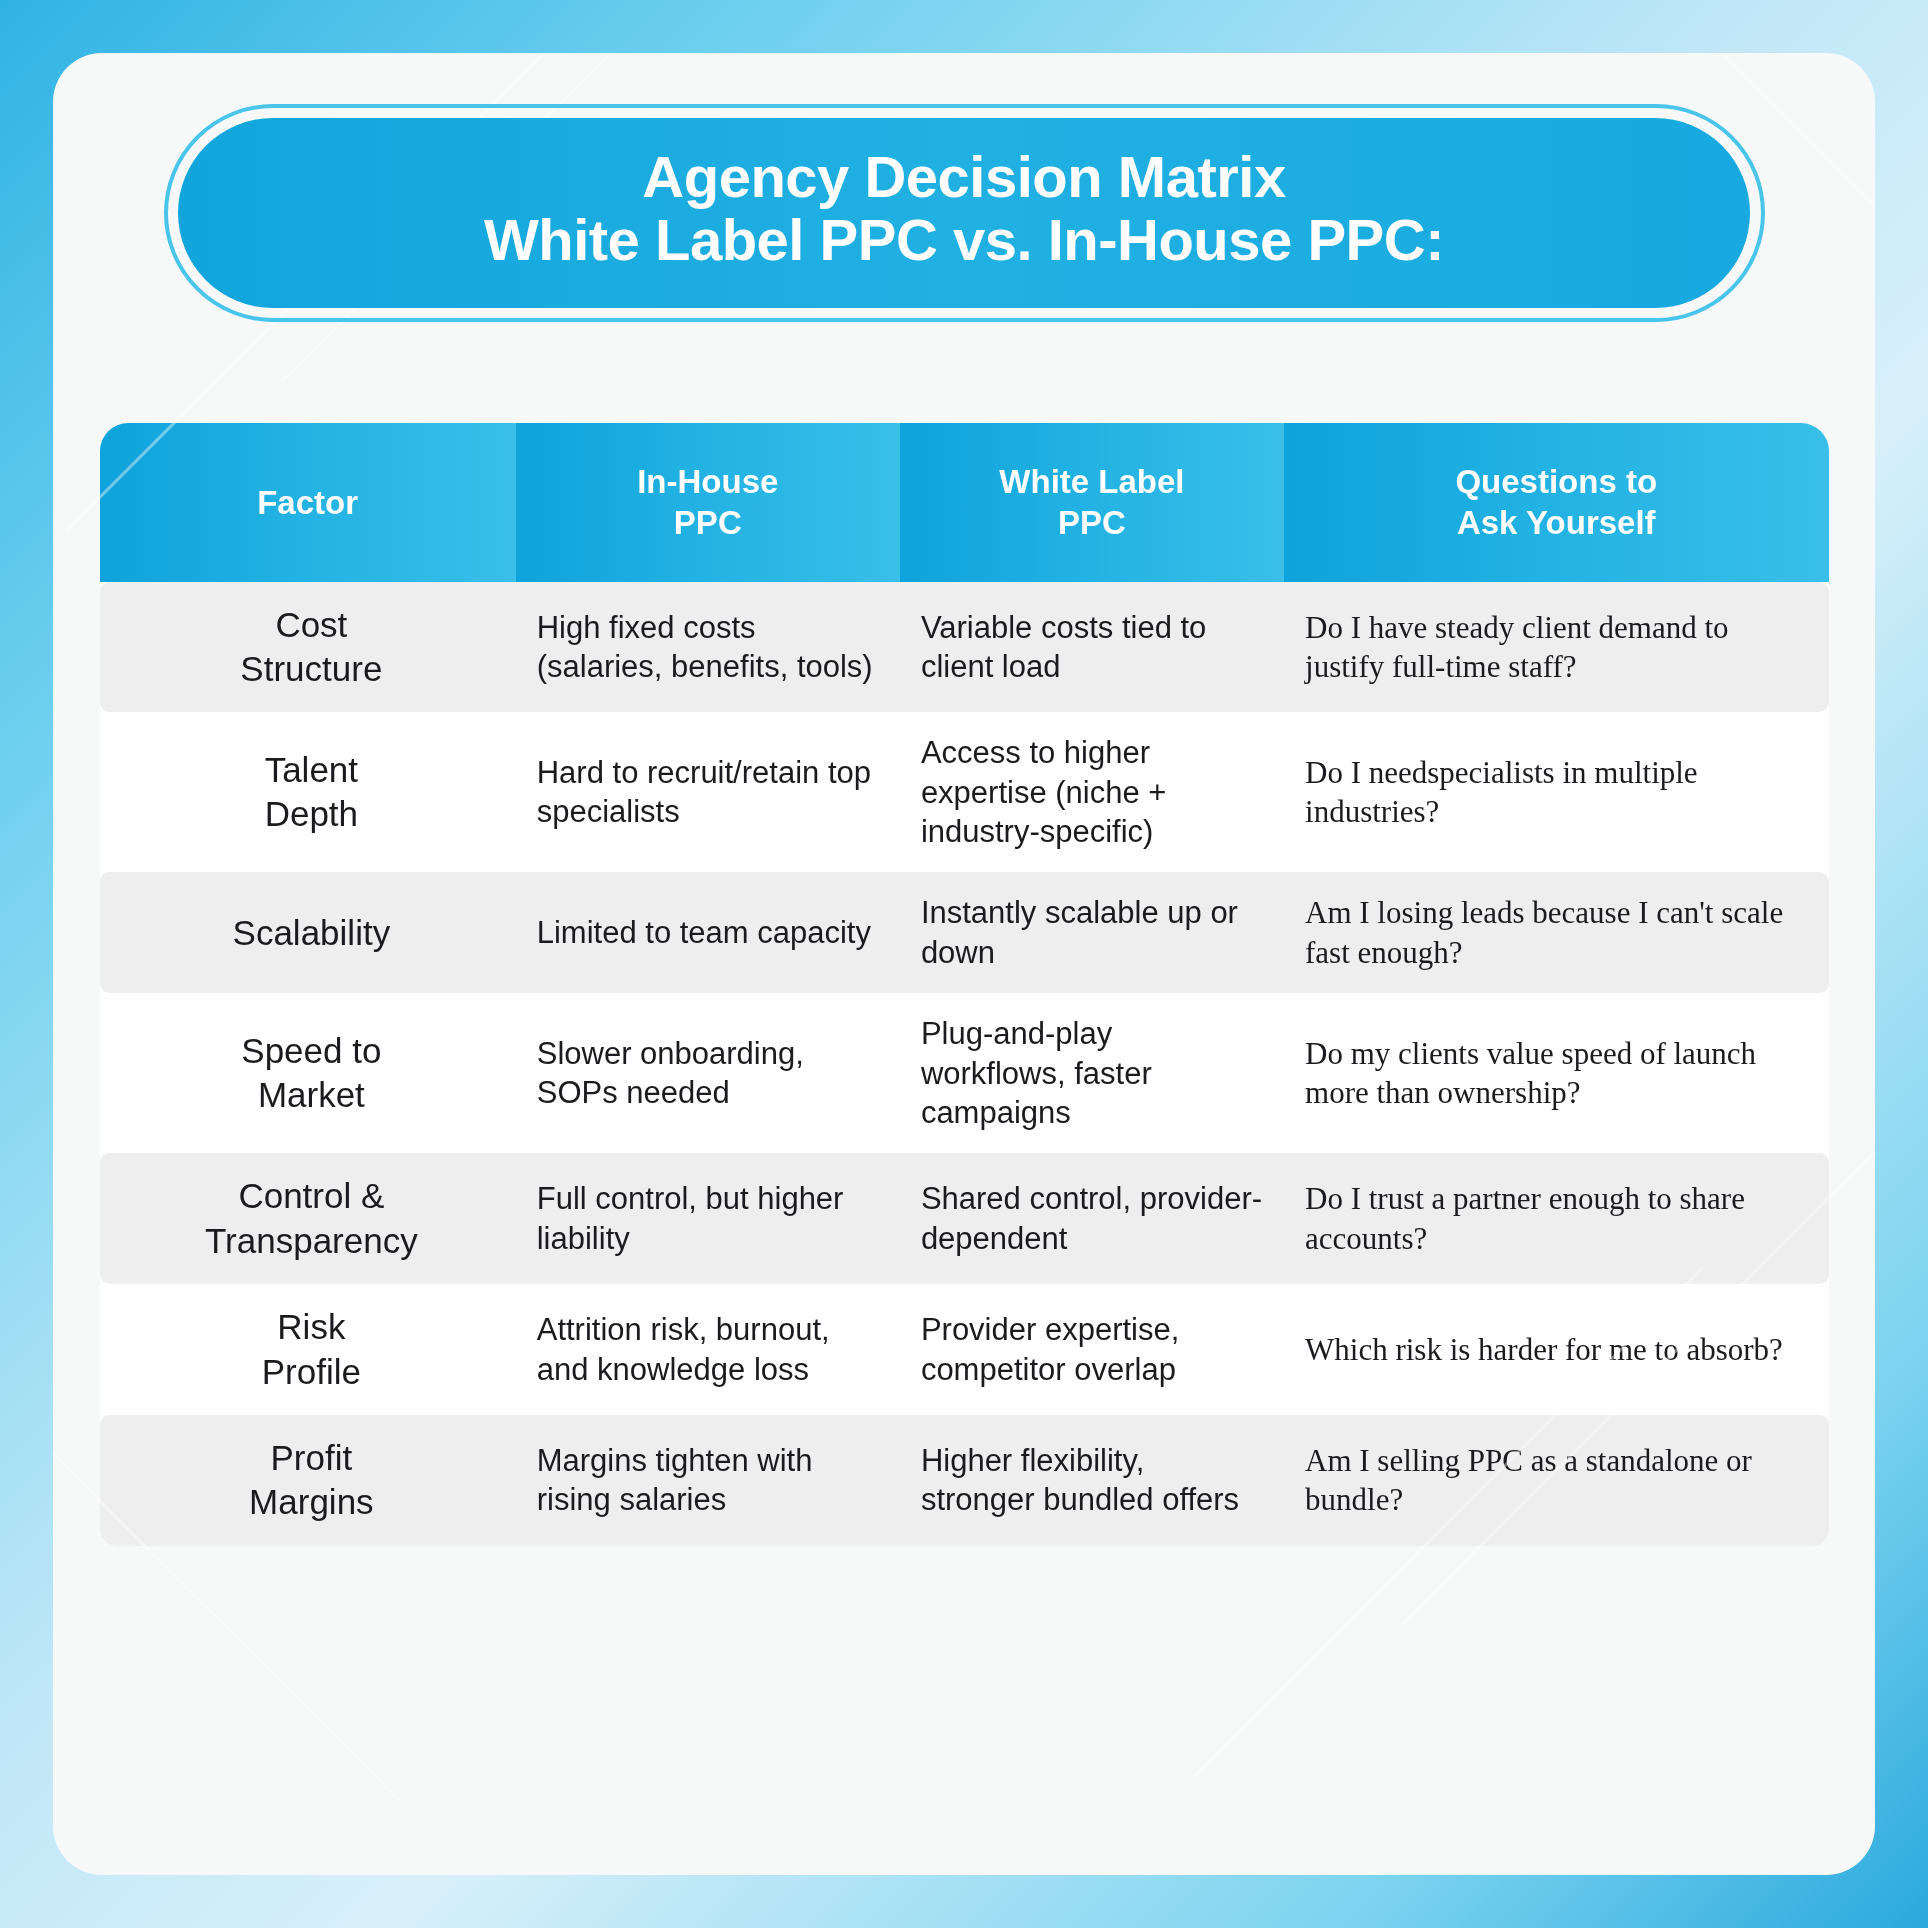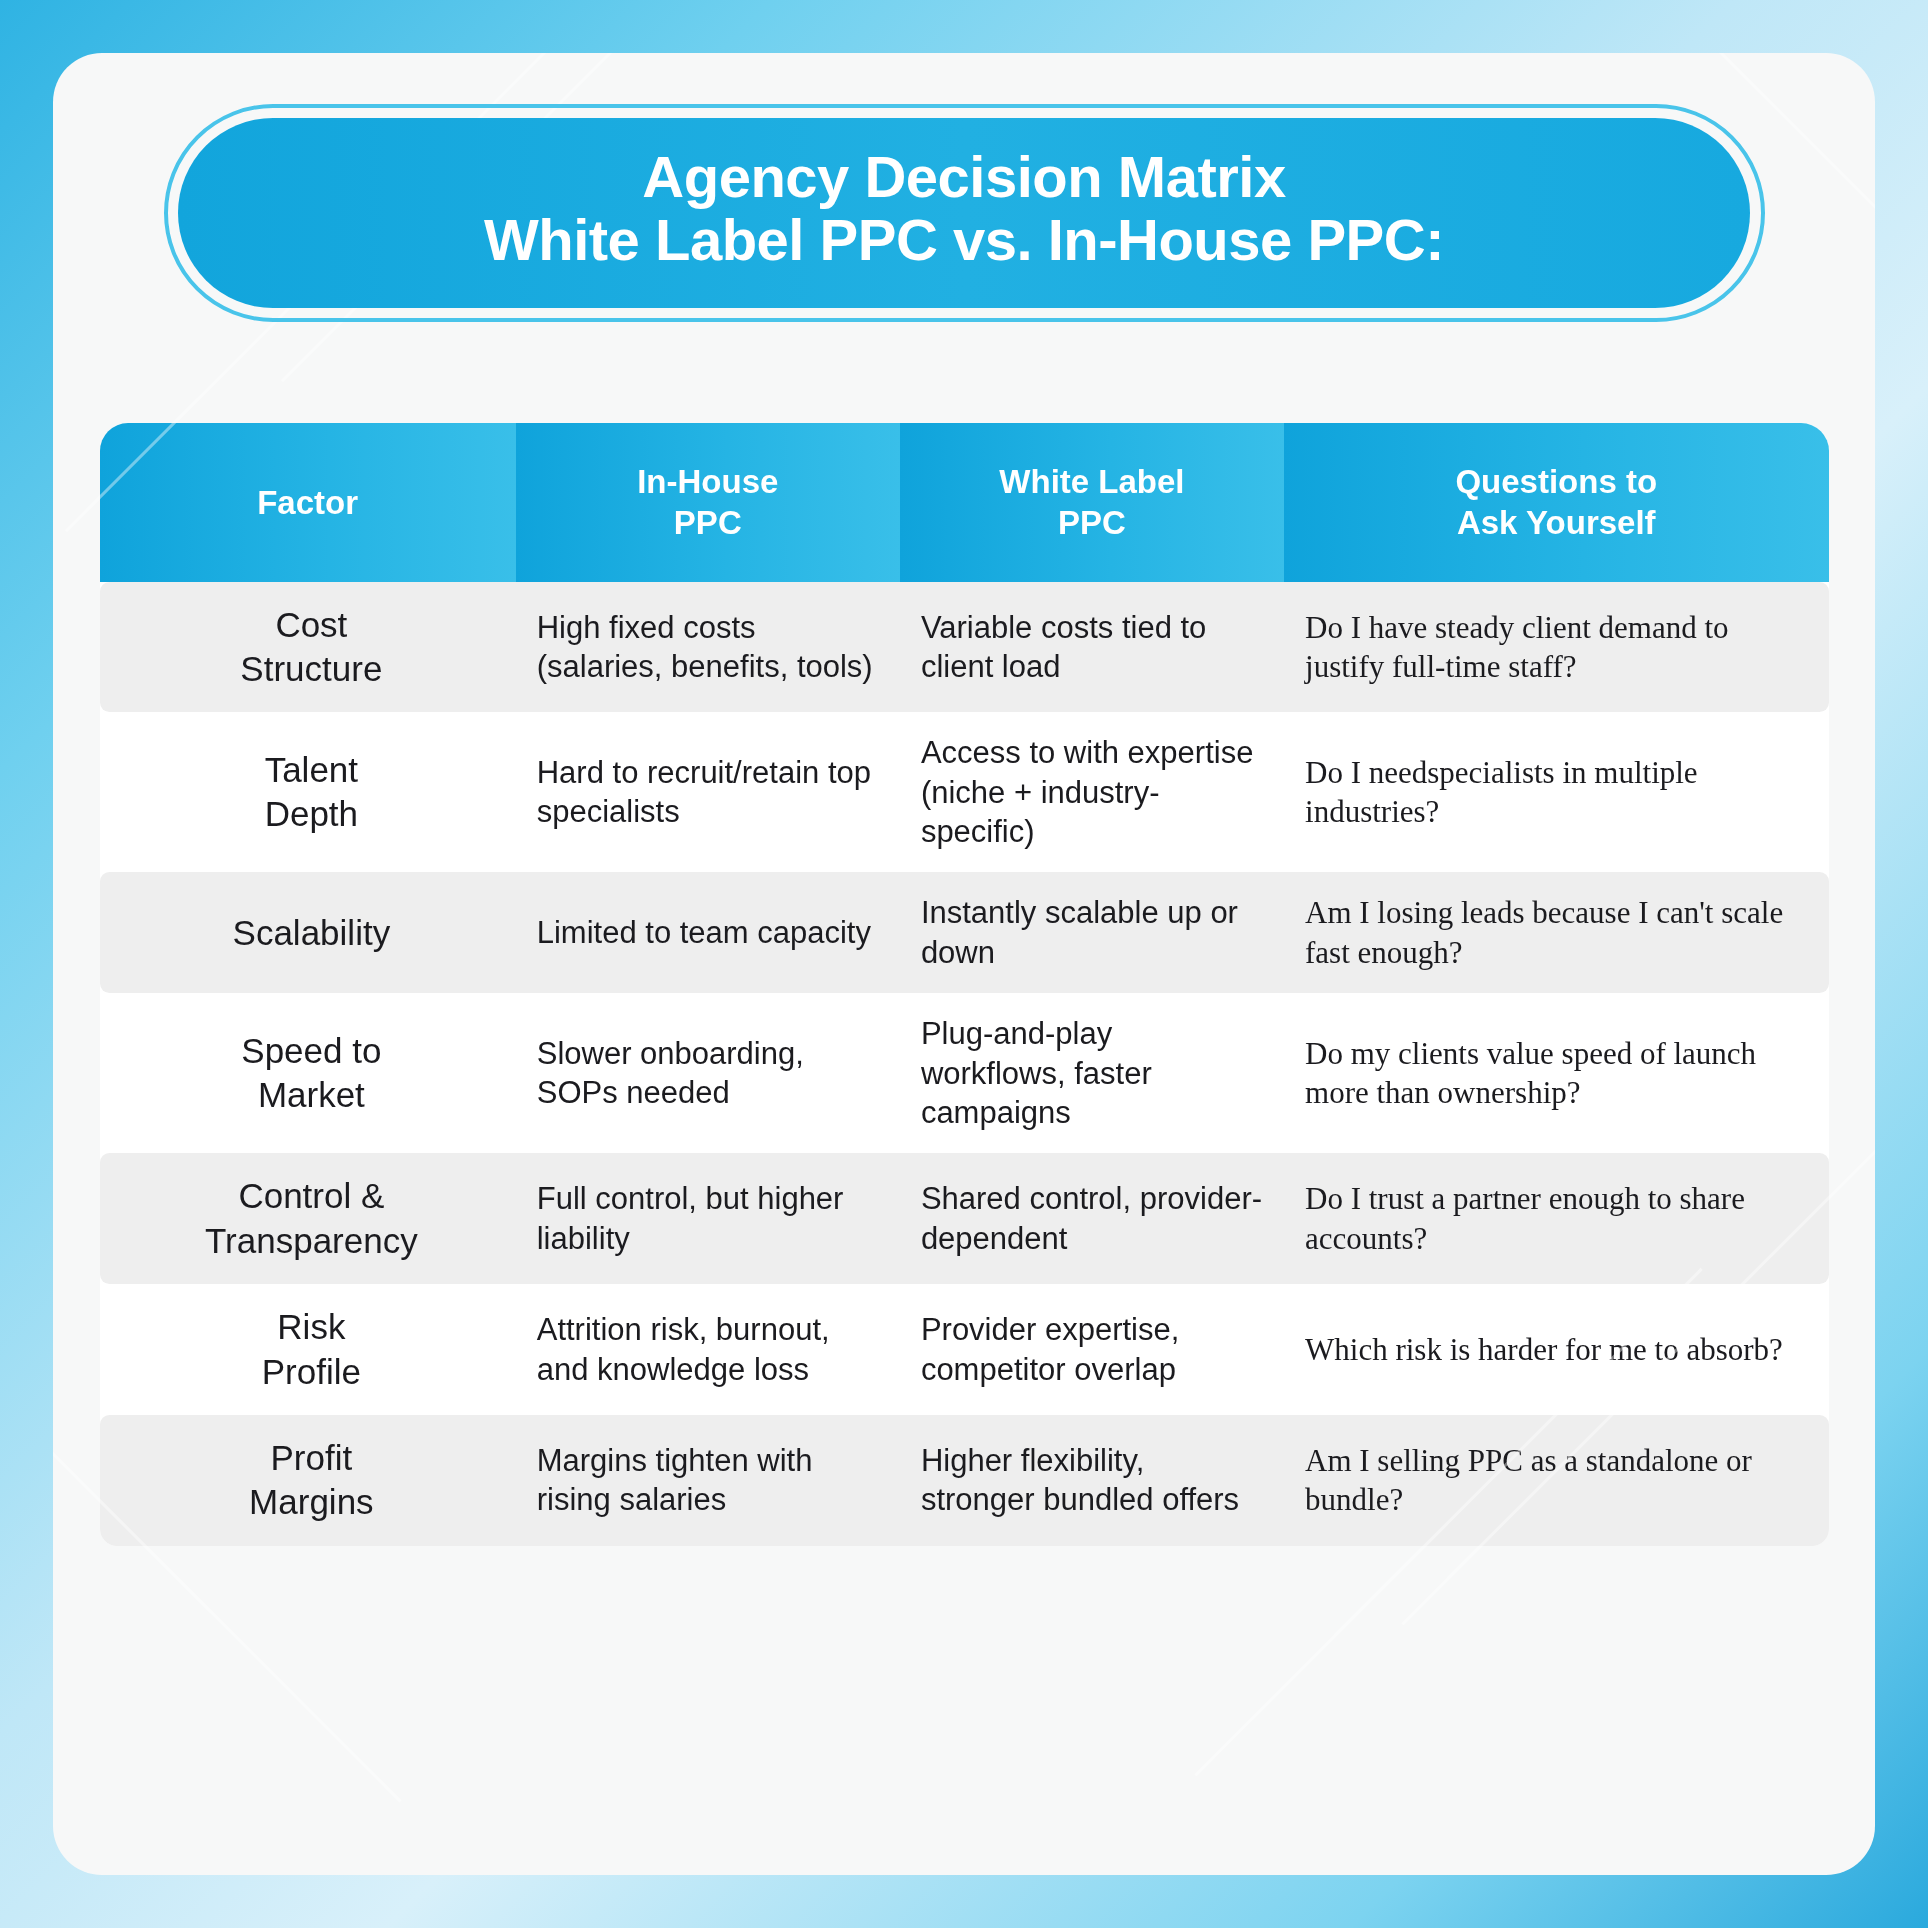--- a/index.html
+++ b/index.html
@@ -177,21 +177,21 @@
             <td class="factor" style="white-space: pre-line;">Cost
 Structure</td>
             <td>High fixed costs (salaries, benefits, tools)</td>
             <td>Variable costs tied to client load</td>
             <td>Do I have steady client demand to justify full-time staff?</td>
           </tr>
           <tr>
             <td class="factor" style="white-space: pre-line;">Talent
 Depth</td>
             <td>Hard to recruit/retain top specialists</td>
-            <td>Access to with expertise (niche + industry-specific)</td>
+            <td>Access to higher expertise (niche + industry-specific)</td>
             <td>Do I needspecialists in multiple industries?</td>
           </tr>
           <tr class="alt">
             <td class="factor">Scalability</td>
             <td>Limited to team capacity</td>
             <td>Instantly scalable up or down</td>
             <td>Am I losing leads because I can't scale fast enough?</td>
           </tr>
           <tr>
             <td class="factor" style="white-space: pre-line;">Speed to

